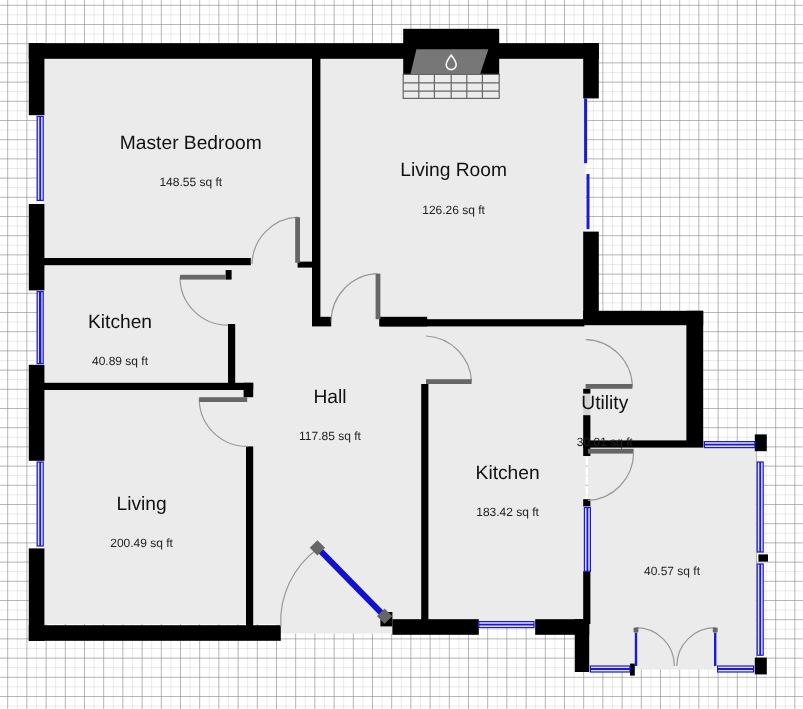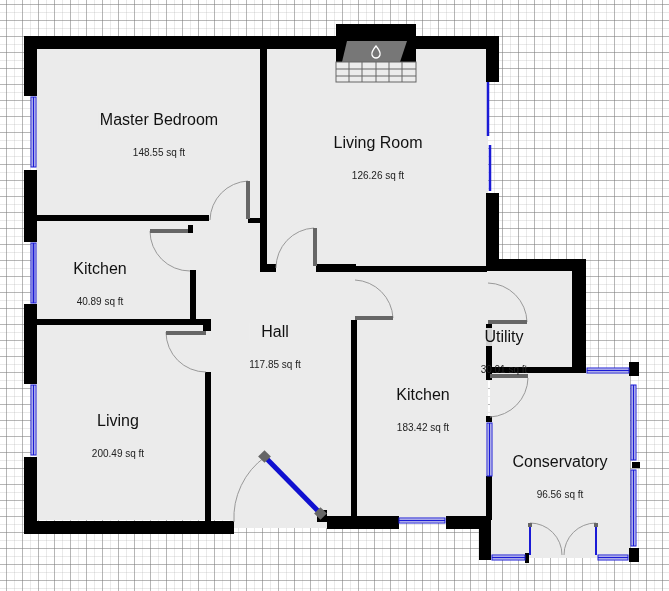--- a/index.html
+++ b/index.html
@@ -170,15 +170,14 @@
 </div>
 <div class="label" style="left:423px;top:386px">
   <span class="room-name">Kitchen</span>
   <span class="room-area">183.42 sq ft</span>
 </div>
 <div class="label" style="left:118px;top:412px">
   <span class="room-name">Living</span>
   <span class="room-area">200.49 sq ft</span>
 </div>
 <div class="label" style="left:560px;top:453px">
-  <span class="room-name">Conservatory</span>
-  <span class="room-area">96.56 sq ft</span>
+  <span class="room-area">40.57 sq ft</span>
 </div>
 
 </body></html>

